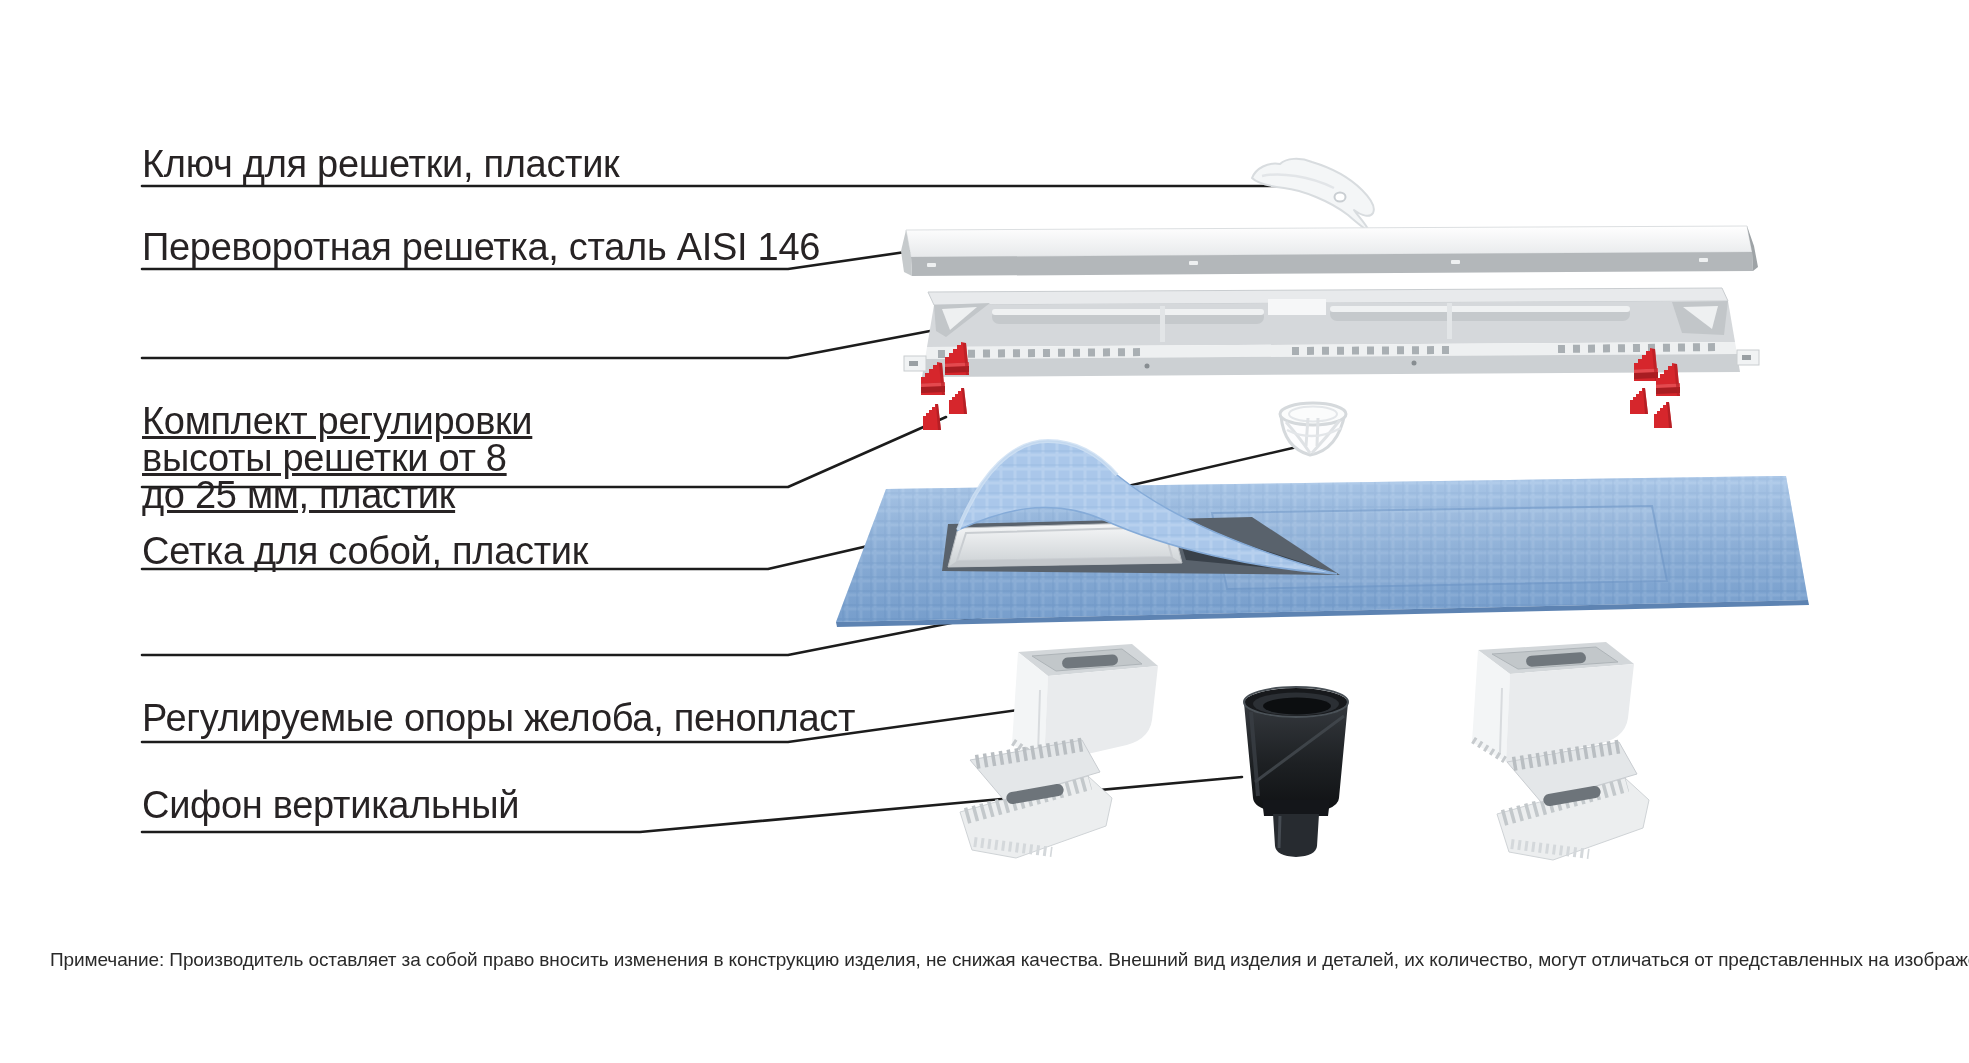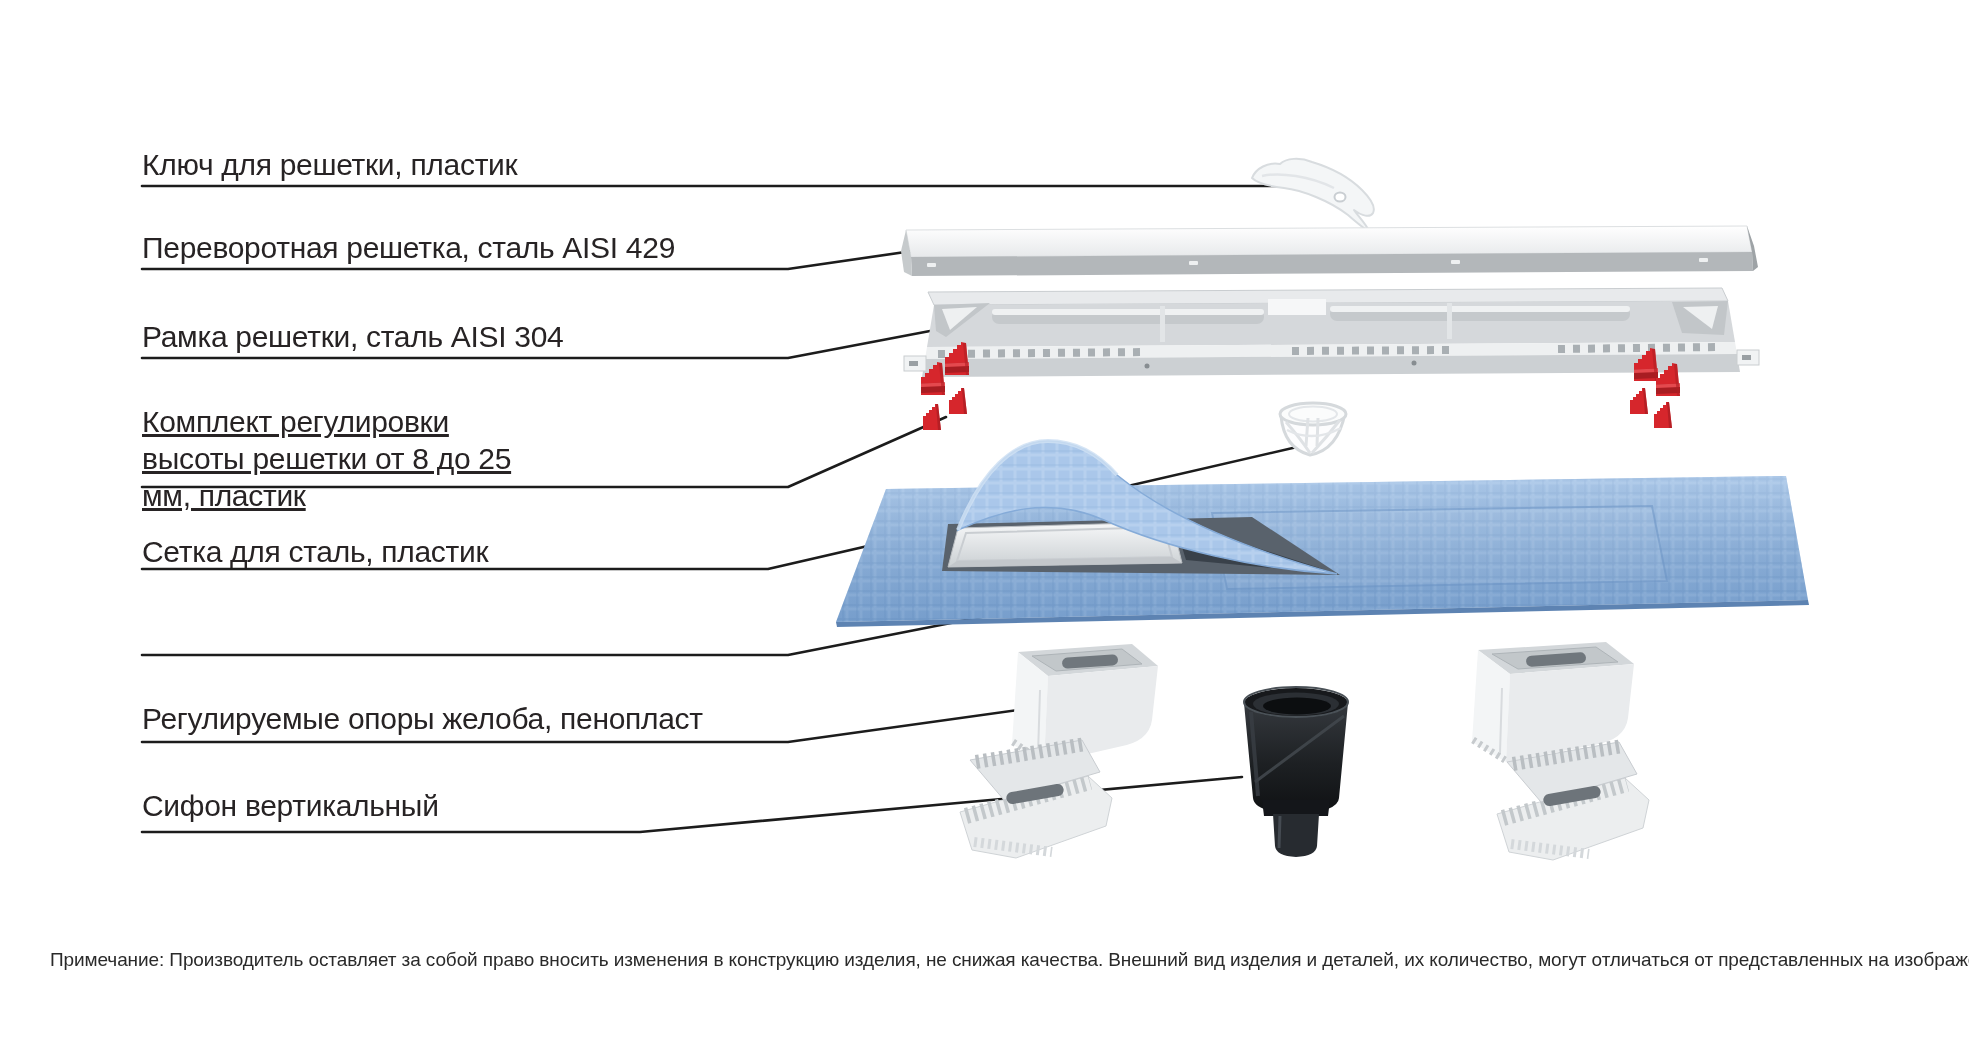--- a/index.html
+++ b/index.html
@@ -1,19 +1,19 @@
 <!DOCTYPE html>
 <html><head>
 <meta charset="utf-8">
 <style>
   html,body{margin:0;padding:0;background:#ffffff;}
   .stage{position:relative;width:1969px;height:1063px;background:#ffffff;overflow:hidden;
          font-family:"Liberation Sans",sans-serif;}
   svg.art{position:absolute;left:0;top:0;}
-  .label{position:absolute;left:142px;font-size:30px;line-height:37px;color:#272324;
+  .label{position:absolute;left:142px;font-size:38px;line-height:37px;color:#272324;
          white-space:nowrap;letter-spacing:-0.3px;}
   .label.wrap{white-space:normal;width:412px;text-decoration:underline;}
   .note{position:absolute;left:50px;top:948px;font-size:19px;line-height:24px;color:#2a2a2a;
         white-space:nowrap;letter-spacing:-0.1px;}
 </style>
 </head>
 <body>
 
 <div class="stage">
 
@@ -204,21 +204,20 @@
       <ellipse cx="1296" cy="702" rx="52" ry="15" fill="none" stroke="#4a5157" stroke-width="2"></ellipse>
       <ellipse cx="1296" cy="704" rx="43" ry="11.5" fill="#2b2f34"></ellipse>
       <ellipse cx="1297" cy="706" rx="34" ry="8.5" fill="#0c0e10"></ellipse>
       <path d="M1262,800 L1330,800 L1328,816 L1264,816 Z" fill="#14161a"></path>
       <path d="M1273,814 L1319,814 L1317,846 Q1316,856 1296,857 Q1276,856 1275,846 Z" fill="#272b30"></path>
       <path d="M1280,816 L1279,848" stroke="#454b52" stroke-width="3" fill="none"></path>
     </g>
   </svg>
 
   <div class="label" style="top:146px">Ключ для решетки, пластик</div>
-  <div class="label" style="top:229px">Переворотная решетка, сталь AISI 429</div>
-  <div class="label" style="top:318px">Рамка решетки, сталь AISI 304</div>
+  <div class="label" style="top:229px">Переворотная решетка, сталь AISI 146</div>
   <div class="label wrap" style="top:403px">Комплект регулировки высоты решетки от 8 до 25 мм, пластик</div>
-  <div class="label" style="top:533px">Сетка для сталь, пластик</div>
+  <div class="label" style="top:533px">Сетка для собой, пластик</div>
   <div class="label" style="top:787px">Сифон вертикальный</div>
   <div class="label" style="top:700px">Регулируемые опоры желоба, пенопласт</div>
 
   <div class="note">Примечание: Производитель оставляет за собой право вносить изменения в конструкцию изделия, не снижая качества. Внешний вид изделия и деталей, их количество, могут отличаться от представленных на изображении</div>
 </div>
 
 </body></html>

